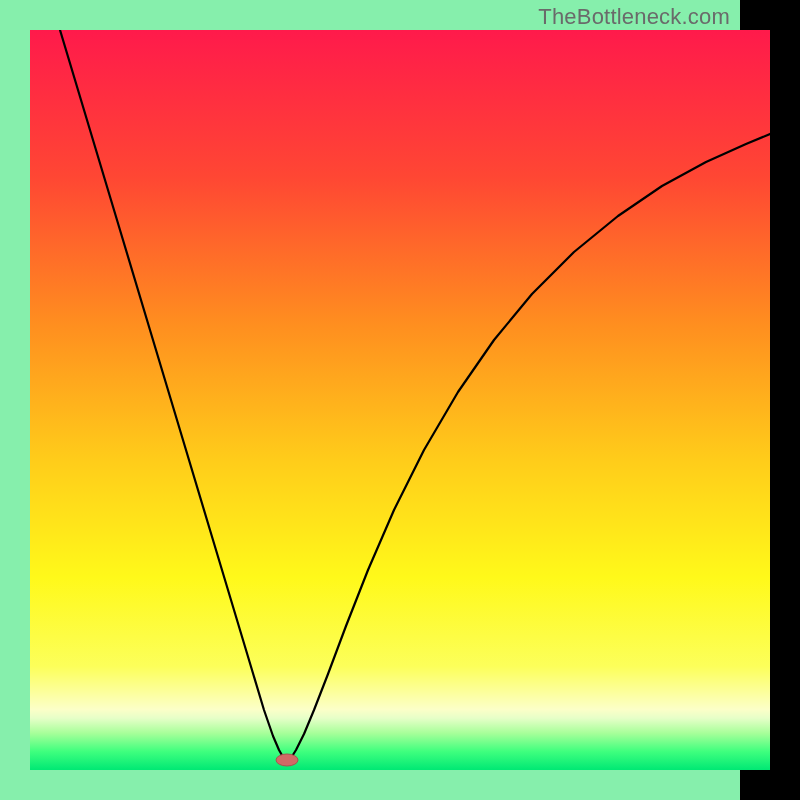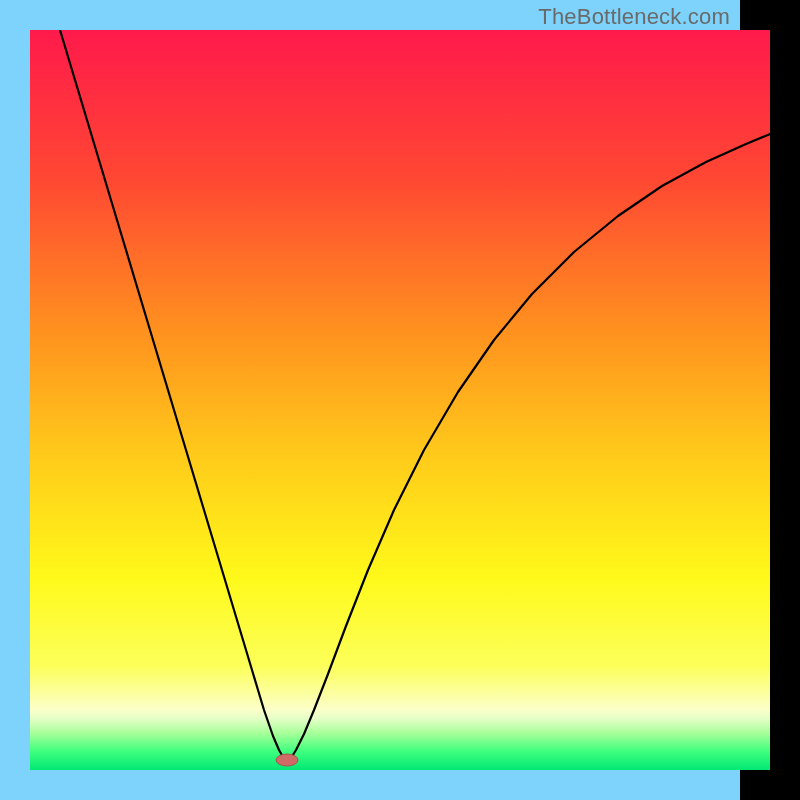--- a/index.html
+++ b/index.html
@@ -8,21 +8,21 @@
     width: 800px;
     height: 800px;
     overflow: hidden;
     background: #000;
     font-family: Arial, Helvetica, sans-serif;
   }
   .frame {
     position: relative;
     width: 740px;
     height: 800px;
-    background: #7dd3fc;
+    background: #86efac;
   }
   .plot {
     position: absolute;
     left: 30px;
     top: 30px;
     width: 740px;
     height: 740px;
     overflow: hidden;
   }
   .watermark {

